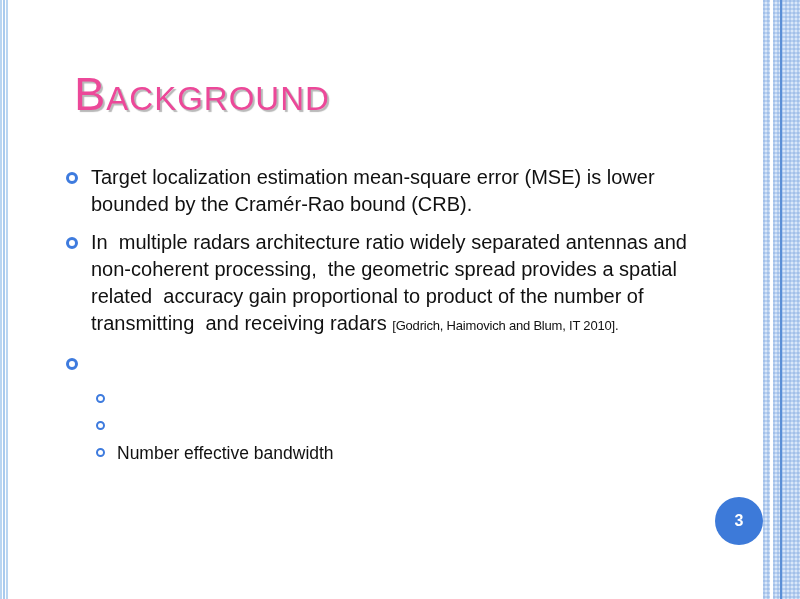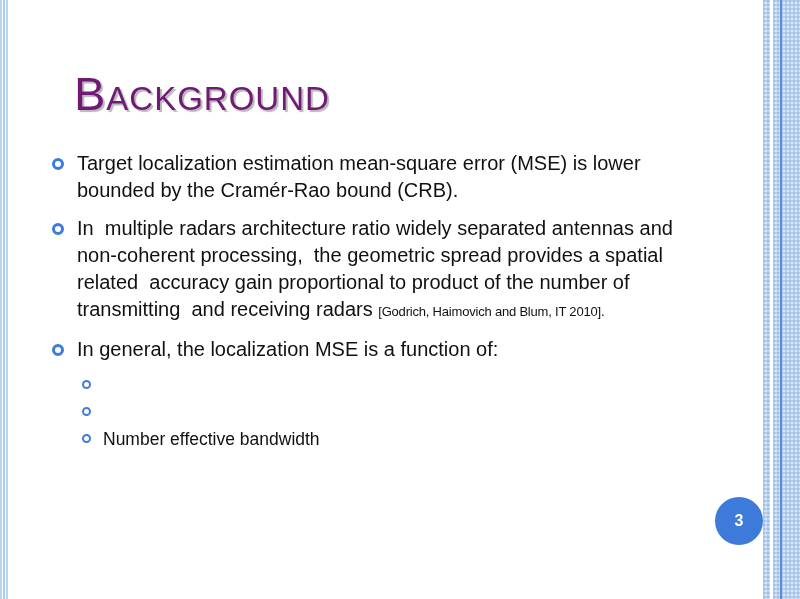--- a/index.html
+++ b/index.html
@@ -59,34 +59,34 @@
   
   .title {
     position: absolute;
     left: 74px;
     top: 66px;
     margin: 0;
     font-size: 47px;
     font-weight: 400;
     font-variant: small-caps;
     letter-spacing: 1px;
-    color: #701a75;
+    color: #ec4899;
     text-shadow: 2px 2px 1px #b8b8b8;
     white-space: nowrap;
   }
 
   
   .content {
     position: absolute;
     left: 48px;
     top: 146px;
     width: 672px;
     color: #111111;
   }
-  ul { list-style: none; margin: 4px; padding: 0; }
+  ul { list-style: none; margin: 18px; padding: 0; }
 
   .bullets > li {
     display: flex;
     align-items: flex-start;
     margin-bottom: 11px;
   }
   .bullets > li .btext {
     font-size: 20px;
     line-height: 27px;
     white-space: pre-wrap;
@@ -168,21 +168,20 @@
       <li>
         <span class="ring"></span>
         <span class="btext">Target localization estimation mean-square error (MSE) is lower bounded by the Cramér-Rao bound (CRB).</span>
       </li>
       <li>
         <span class="ring"></span>
         <span class="btext"><span>In  multiple radars architecture ratio widely separated antennas and non-coherent processing,  the geometric spread provides a spatial related  accuracy gain proportional to product of the number of transmitting  and receiving radars </span><span class="citation">[Godrich, Haimovich and Blum, IT 2010].</span></span>
       </li>
       <li>
         <span class="ring"></span>
-        <span class="btext">In general, the localization MSE is a function of:</span>
       </li>
     </ul>
 
     <ul class="sub-bullets">
       <li>
         <span class="ring"></span>
       </li>
       <li>
         <span class="ring"></span>
       </li>

